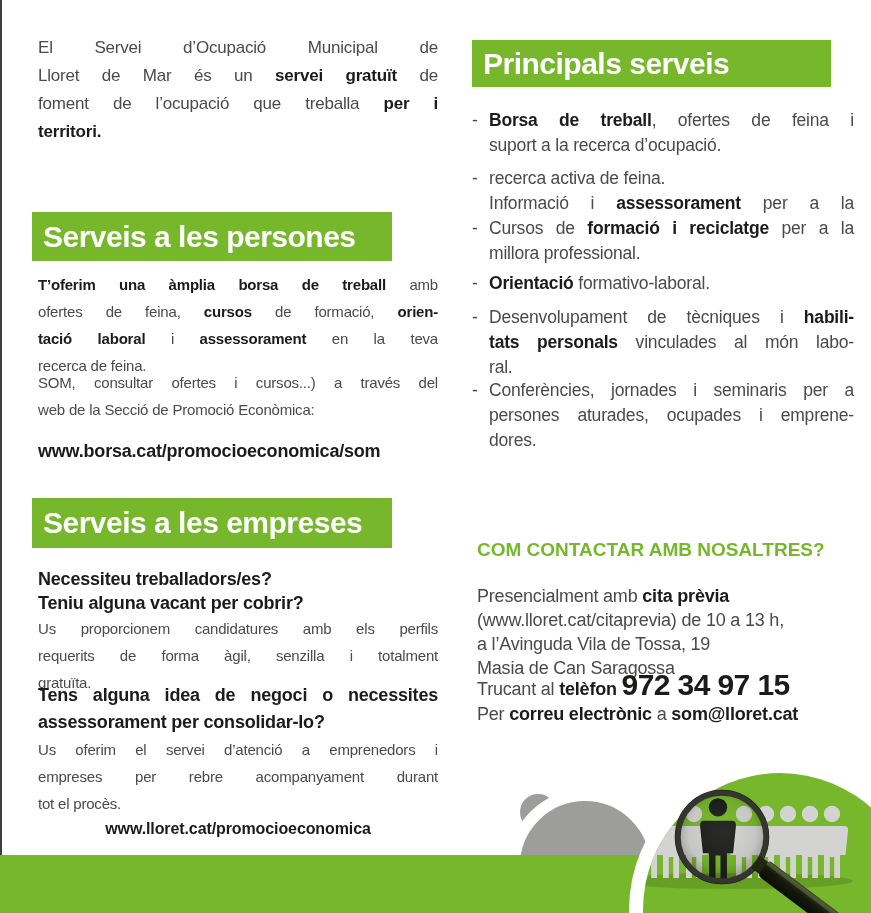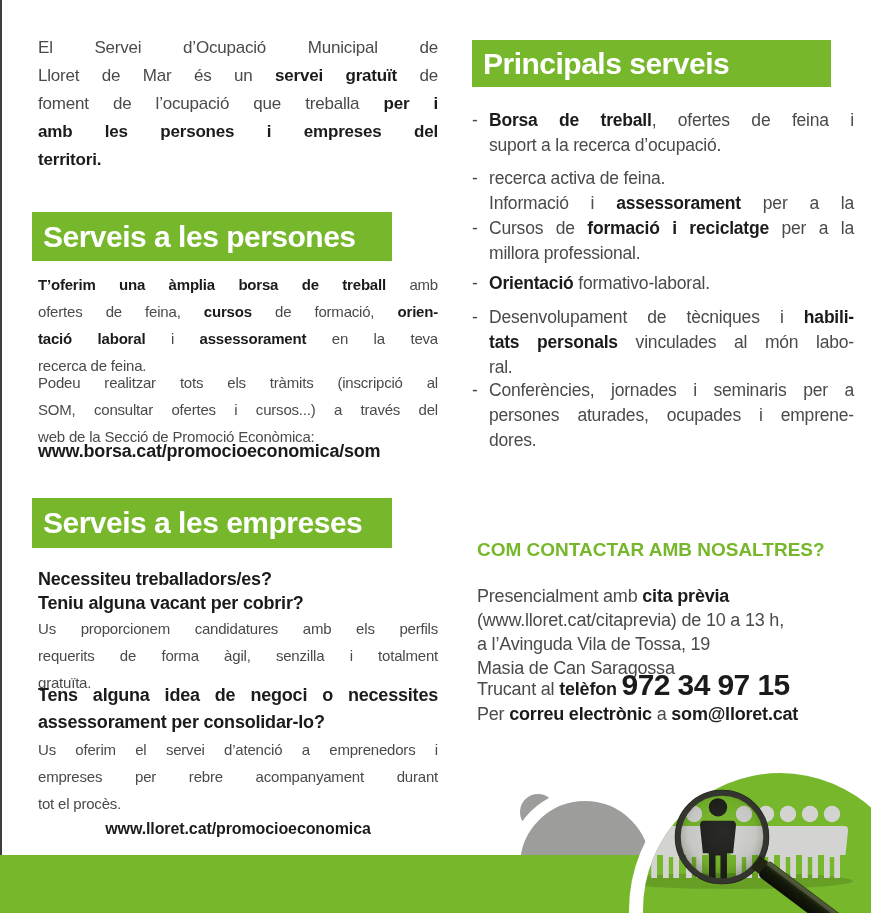--- a/index.html
+++ b/index.html
@@ -40,37 +40,35 @@
 </style>
 </head>
 <body>
 
 <div class="abs foldline"></div>
 
 <div class="abs intro" style="left:38px;top:34px;">
     <div class="ln j"><span>El Servei d’Ocupació Municipal de</span></div>
     <div class="ln j"><span>Lloret de Mar és un </span><span class="b">servei gratuït</span><span> de</span></div>
     <div class="ln j"><span>foment de l’ocupació que treballa </span><span class="b">per i</span></div>
-    <div class="ln j"><span class="b">amb les persones i empreses del</span></div>
     <div class="ln"><span class="b">territori.</span></div>
   </div>
 
 <div class="abs gbox" style="left:32px;top:212px;width:360px;height:49px;">
   <span>Serveis a les persones</span>
 </div>
 
 <div class="abs par" style="left:38px;top:271px;">
     <div class="ln j"><span class="b">T’oferim una àmplia borsa de treball</span><span> amb</span></div>
     <div class="ln j"><span>ofertes de feina, </span><span class="b">cursos</span><span> de formació, </span><span class="b">orien-</span></div>
     <div class="ln j"><span class="b">tació laboral</span><span> i </span><span class="b">assessorament</span><span> en la teva</span></div>
     <div class="ln"><span>recerca de feina.</span></div>
   </div>
 
 <div class="abs par" style="left:38px;top:369px;">
-    <div class="ln j"><span>Podeu realitzar tots els tràmits (inscripció al</span></div>
     <div class="ln j"><span>SOM, consultar ofertes i cursos...) a través del</span></div>
     <div class="ln"><span>web de la Secció de Promoció Econòmica:</span></div>
   </div>
 
 <div class="abs url1" style="left:38px;top:441px;">www.borsa.cat/promocioeconomica/som</div>
 
 <div class="abs gbox" style="left:32px;top:498px;width:360px;height:50px;">
   <span>Serveis a les empreses</span>
 </div>
 

